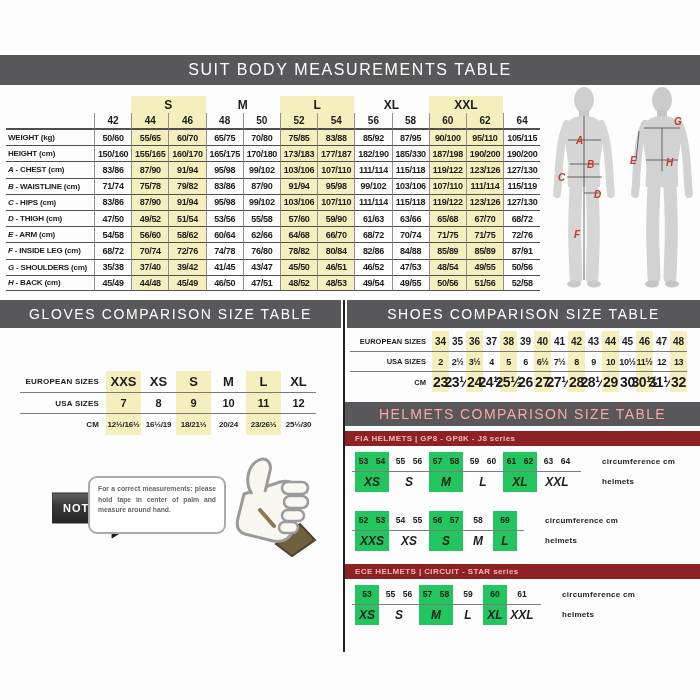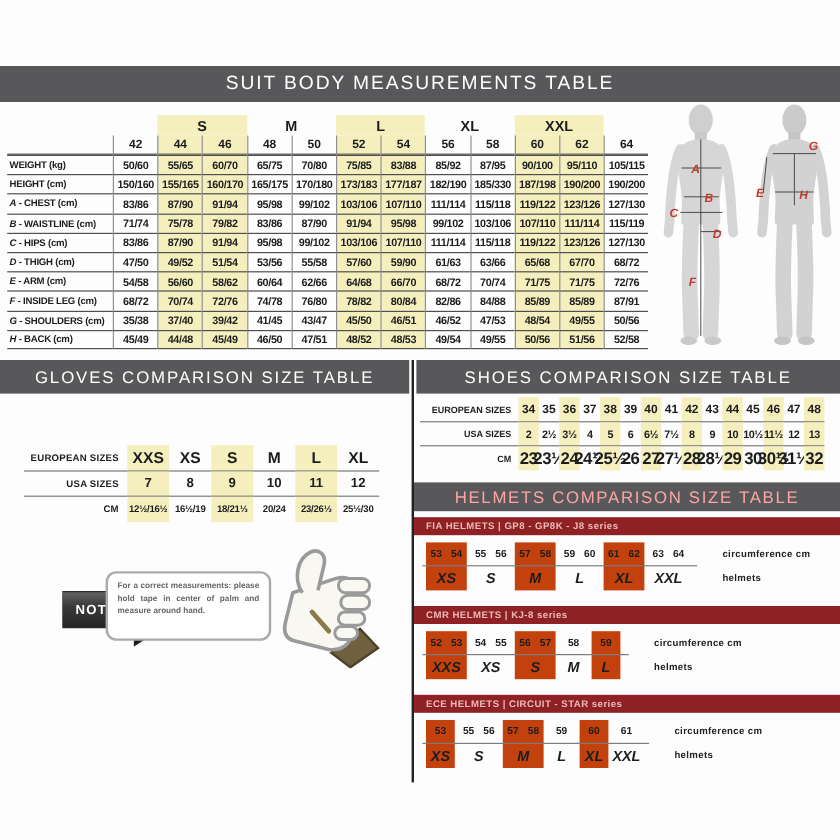--- a/index.html
+++ b/index.html
@@ -67,21 +67,21 @@
   .hblock + .hblock{margin-top:9px;}
   .band{height:15px;background:#8e2124;color:#efb9b9;font-size:8px;font-weight:bold;
         display:flex;align-items:center;padding-left:10px;letter-spacing:0.4px;}
   .hrow{display:flex;padding:6px 0 4px 10px;}
   .groups{position:relative;display:flex;gap:3px;}
   .hgroup{display:flex;flex-direction:column;}
   .hnums{display:flex;height:19px;}
   .hnums span{flex:1;text-align:center;font-size:8.5px;font-weight:bold;line-height:19px;}
   .hsize{height:21px;display:flex;align-items:center;justify-content:center;
          font-size:12px;font-weight:bold;font-style:italic;}
-  .hgroup.hl{background:#c2410c;}
+  .hgroup.hl{background:#22c55e;}
   .divline{position:absolute;left:-3px;right:-7px;top:19px;border-top:1px solid #7d7d7d;}
   .hlabels{margin-left:28px;display:flex;flex-direction:column;}
   .hlab{font-size:8px;font-weight:bold;color:#222;letter-spacing:0.3px;display:flex;align-items:center;}
   .hlab.n{height:19px;}
   .hlab.s{height:21px;}
 </style>
 </head>
 <body>
 
 <div class="sheet">
@@ -442,21 +442,20 @@
               </div>
               <div class="divline"></div>
             </div>
             <div class="hlabels">
               <div class="hlab n">circumference cm</div>
               <div class="hlab s">helmets</div>
             </div>
           </div>
         </div>
         <div class="hblock">
-          <div class="band">CMR HELMETS | KJ-8 series</div>
           <div class="hrow">
             <div class="groups">
               <div class="hgroup hl" style="width: 34px;">
                 <div class="hnums">
                   <span>52</span>
                   <span>53</span>
                 </div>
                 <div class="hsize">XXS</div>
               </div>
               <div class="hgroup" style="width: 34px;">

